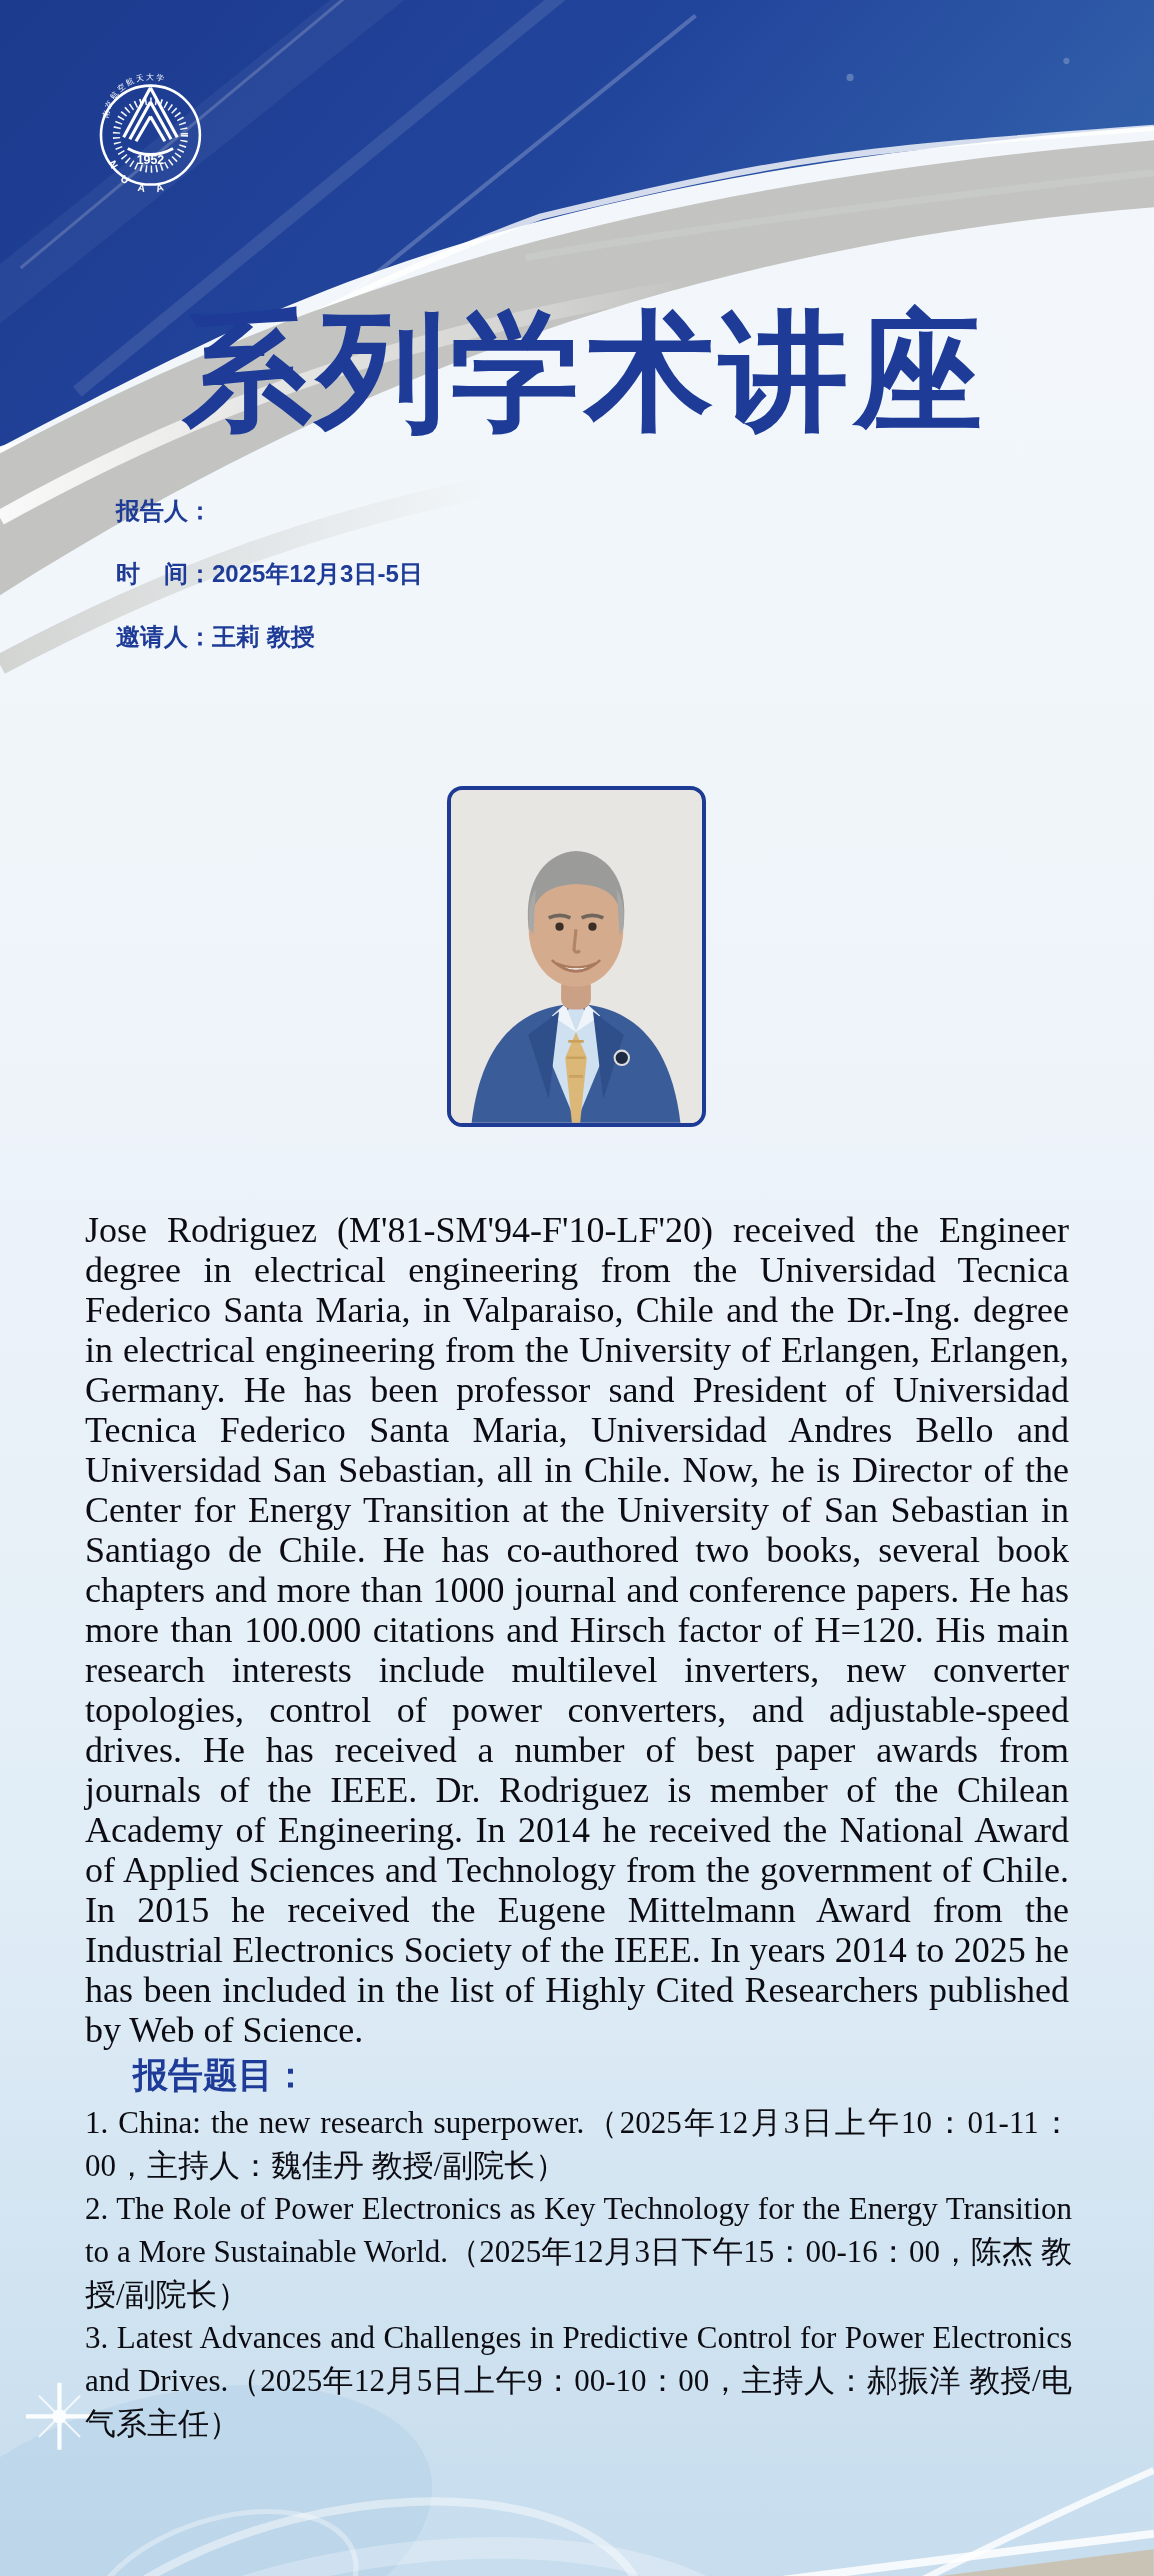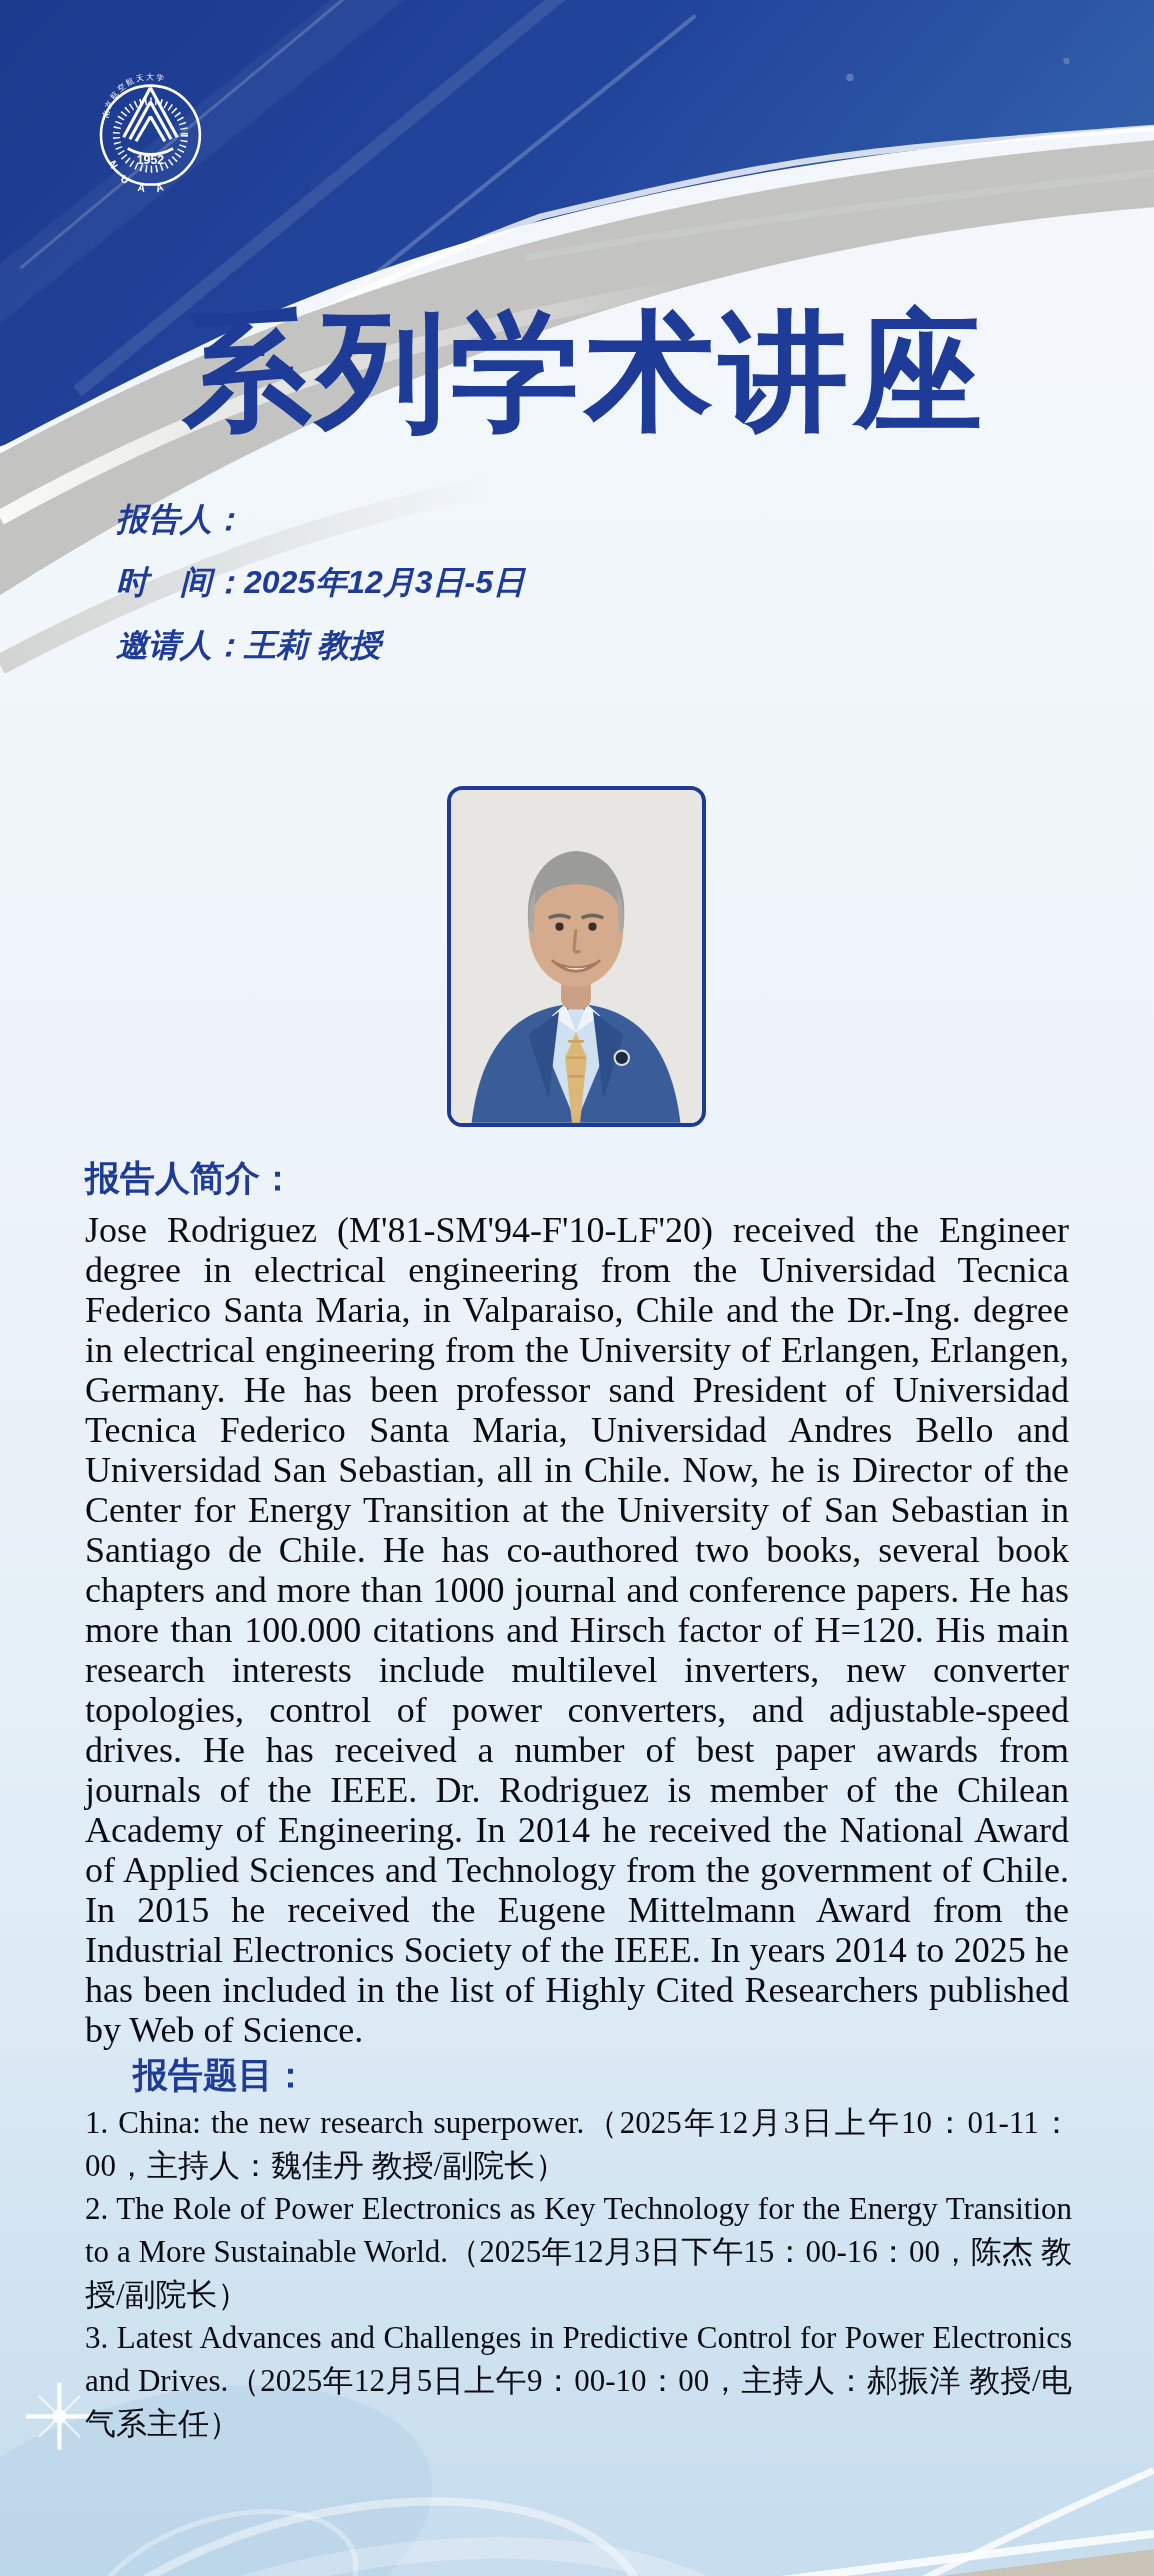--- a/index.html
+++ b/index.html
@@ -33,25 +33,24 @@
     left:0;top:286px;width:1154px;
     text-align:center;
     color:#1d3b97;font-size:129px;font-weight:900;
     letter-spacing:5.2px;white-space:nowrap;
     z-index:5;
     padding-left:8px;
   }
   
   #info-block{left:116px;top:479px;z-index:5;}
   .info-row{
-    display:flex;align-items:flex-end;
+    display:flex;align-items:center;
     height:63px;
-    color:#1d3b97;font-size:32px;font-weight:bold;
+    color:#1d3b97;font-size:24px;font-weight:bold;
     white-space:nowrap;
-    font-style:italic;
   }
   .info-label{flex:0 0 auto;}
   .info-value{flex:0 0 auto;}
   
   #speaker-photo{
     left:447px;top:786px;width:259px;height:341px;
     border:4.1px solid #1d3a94;border-radius:15.5px;
     background:#e8e6e2;overflow:hidden;z-index:5;
     box-sizing:border-box;
   }
@@ -220,21 +219,20 @@
       <path d="M190,248 Q212,238 232,248 M254,248 Q274,238 296,248" stroke="#6e655c" stroke-width="7" fill="none"></path>
       <circle cx="211" cy="265" r="8" fill="#3a2e26"></circle>
       <circle cx="275" cy="265" r="8" fill="#3a2e26"></circle>
 
       <path d="M243,270 L239,310 Q243,318 251,312" stroke="#b08464" stroke-width="6" fill="none"></path>
       <path d="M205,336 Q243,366 281,336 Q243,352 205,336 Z" fill="#ffffff" stroke="#a97a5e" stroke-width="4"></path>
       <path d="M196,330 Q243,374 290,330" stroke="#a97a5e" stroke-width="5" fill="none"></path>
     </svg>
   </div>
 
-  <div id="bio-heading" class="abs section-heading">报告人简介：</div>
   <div id="bio-text" class="abs">Jose Rodriguez (M'81-SM'94-F'10-LF'20) received the Engineer degree in electrical engineering from the Universidad Tecnica Federico Santa Maria, in Valparaiso, Chile and the Dr.-Ing. degree in electrical engineering from the University of Erlangen, Erlangen, Germany. He has been professor sand President of Universidad Tecnica Federico Santa Maria, Universidad Andres Bello and Universidad San Sebastian, all in Chile. Now, he is Director of the Center for Energy Transition at the University of San Sebastian in Santiago de Chile. He has co-authored two books, several book chapters and more than 1000 journal and conference papers. He has more than 100.000 citations and Hirsch factor of H=120. His main research interests include multilevel inverters, new converter topologies, control of power converters, and adjustable-speed drives. He has received a number of best paper awards from journals of the IEEE. Dr. Rodriguez is member of the Chilean Academy of Engineering. In 2014 he received the National Award of Applied Sciences and Technology from the government of Chile. In 2015 he received the Eugene Mittelmann Award from the Industrial Electronics Society of the IEEE. In years 2014 to 2025 he has been included in the list of Highly Cited Researchers published by Web of Science.</div>
 
   <div id="topics-heading" class="abs section-heading">报告题目：</div>
   <div id="topics-list" class="abs">
     <div class="topic-item">1. China: the new research superpower.（2025年12月3日上午10：01-11：00，主持人：魏佳丹 教授/副院长）</div>
     <div class="topic-item">2. The Role of Power Electronics as Key Technology for the Energy Transition to a More Sustainable World.（2025年12月3日下午15：00-16：00，陈杰 教授/副院长）</div>
     <div class="topic-item">3. Latest Advances and Challenges in Predictive Control for Power Electronics and Drives.（2025年12月5日上午9：00-10：00，主持人：郝振洋 教授/电气系主任）</div>
   </div>
 
 </div>

